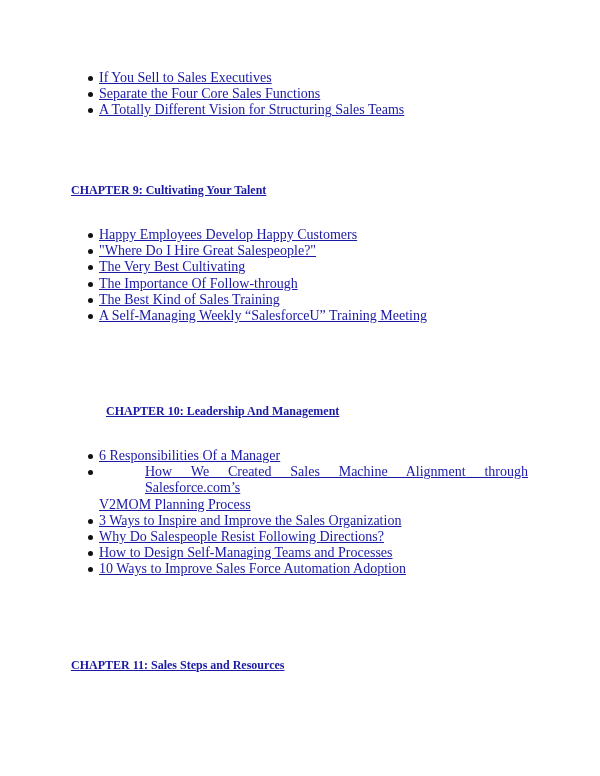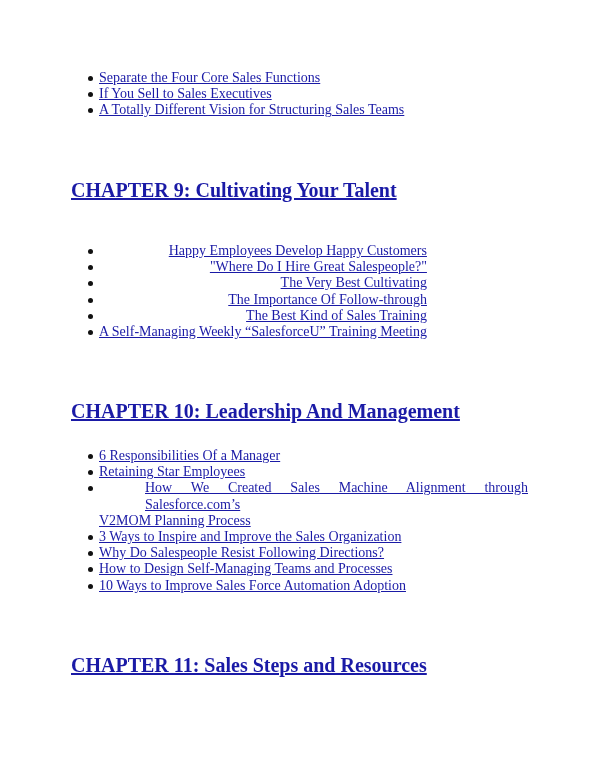--- a/index.html
+++ b/index.html
@@ -4,48 +4,47 @@
 <style>
   html, body { margin:0; padding:0; background:#ffffff; }
   body { width:600px; height:776px; position:relative; overflow:hidden;
          font-family: "Liberation Serif", "DejaVu Serif", serif; color:#000; }
   a { color:#1a1aa6; text-decoration: underline; }
   ul { margin:0; padding:0; list-style:none; position:absolute; left:86px; }
   li { font-size:14px; line-height:16.2px; position:relative; padding-left:13px; }
   li::before { content:""; position:absolute; left:2px; top:6px; width:5px; height:5px; border-radius:50%; background:#111; }
   li.justify { text-align: justify; text-align-last: left; width:429px; }
   li.justify a.first-line { display:block; text-align:justify; text-align-last:justify;margin-left:46px; }
-  h2 { position:absolute; left:71px; margin:0; font-size:20px; font-weight:bold; line-height:20px; }
+  h2 { position:absolute; left:71px; margin:0; font-size:12px; font-weight:bold; line-height:20px; }
   h2 a { color:#1a1aa6; }
 </style>
 </head>
 <body>
 
 <ul style="top:70px;">
+  <li><a href="#">If You Sell to Sales Executives</a></li>
   <li><a href="#">Separate the Four Core Sales Functions</a></li>
-  <li><a href="#">If You Sell to Sales Executives</a></li>
   <li><a href="#">A Totally Different Vision for Structuring Sales Teams</a></li>
 </ul>
 
 <h2 style="top:180px;"><a href="#">CHAPTER 9: Cultivating Your Talent</a></h2>
 
-<ul style="top:243px;text-align:right;">
+<ul style="top:227px;">
   <li><a href="#">Happy Employees Develop Happy Customers</a></li>
   <li><a href="#">"Where Do I Hire Great Salespeople?"</a></li>
   <li><a href="#">The Very Best Cultivating</a></li>
   <li><a href="#">The Importance Of Follow-through</a></li>
   <li><a href="#">The Best Kind of Sales Training</a></li>
   <li><a href="#">A Self-Managing Weekly “SalesforceU” Training Meeting</a></li>
 </ul>
 
-<h2 style="top:401px;"><a href="#">CHAPTER 10: Leadership And Management</a></h2>
+<h2 style="top:401px;margin-left:35px;"><a href="#">CHAPTER 10: Leadership And Management</a></h2>
 
 <ul style="top:448px;">
   <li><a href="#">6 Responsibilities Of a Manager</a></li>
-  <li><a href="#">Retaining Star Employees</a></li>
   <li class="justify"><a href="#" class="first-line">How We Created Sales Machine Alignment through Salesforce.com’s</a><a href="#">V2MOM Planning Process</a></li>
   <li><a href="#">3 Ways to Inspire and Improve the Sales Organization</a></li>
   <li><a href="#">Why Do Salespeople Resist Following Directions?</a></li>
   <li><a href="#">How to Design Self-Managing Teams and Processes</a></li>
   <li><a href="#">10 Ways to Improve Sales Force Automation Adoption</a></li>
 </ul>
 
 <h2 style="top:655px;"><a href="#">CHAPTER 11: Sales Steps and Resources</a></h2>
 
 </body></html>

